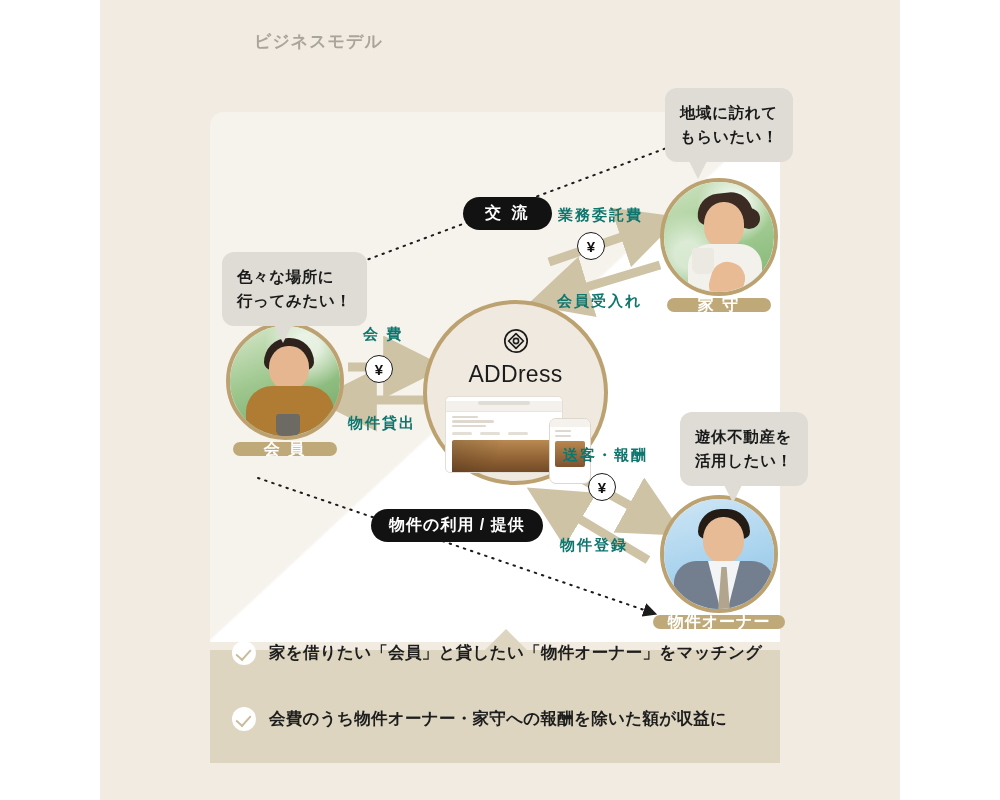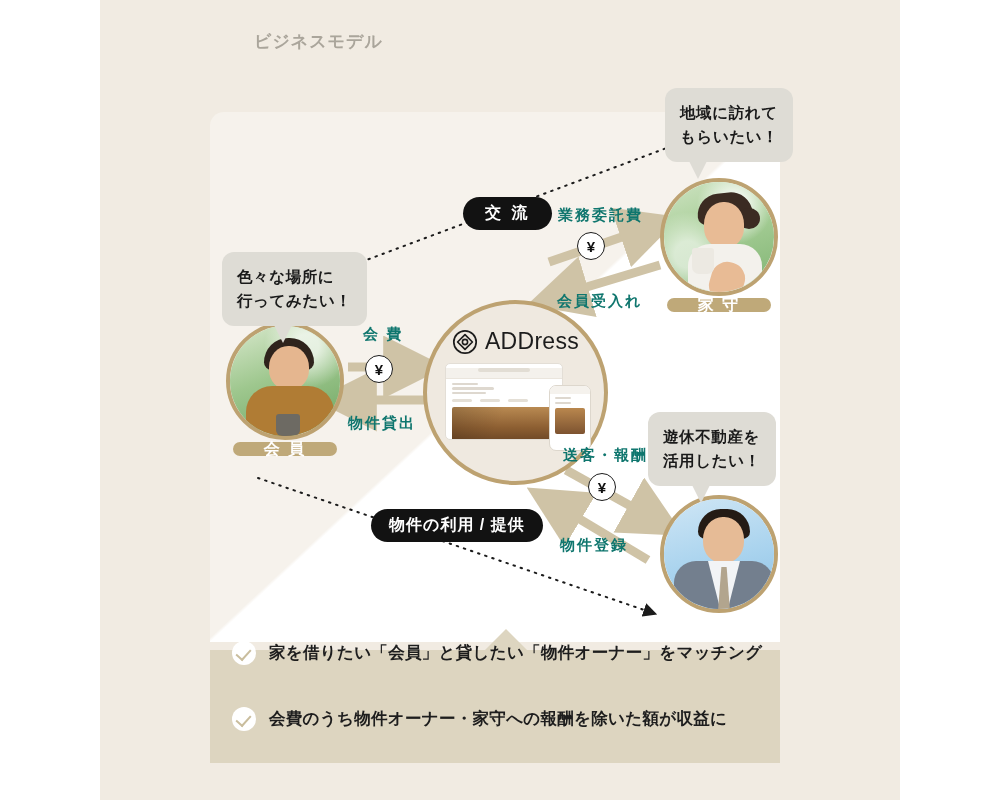--- a/index.html
+++ b/index.html
@@ -65,21 +65,21 @@
     transform: rotate(42deg);
   }
   .sum-text { font-size: 16.5px; color: #1d1d1d; font-weight: 700; white-space: nowrap; letter-spacing: .3px; }
 
   
   .hub {
     position: absolute; left: 423px; top: 300px; width: 185px; height: 185px;
     border-radius: 50%; background: #efe9e0; border: 4px solid #bda271;
     display: flex; flex-direction: column; align-items: center;
   }
-  .hub-logo { display: flex; align-items: center; gap: 7px; margin-top: 24px; }
+  .hub-logo { display: flex; align-items: center; gap: 7px; margin-top: 24px; flex-direction: column; }
   .hub-logo-text { font-size: 23px; font-weight: 400; color: #1c1c1c; letter-spacing: .3px; }
   .device-wrap { position: relative; margin-top: 8px; width: 150px; height: 88px; }
   .laptop {
     position: absolute; left: 4px; top: 0; width: 118px; height: 77px;
     background: #ffffff; border: 1px solid #e3ded6; border-radius: 5px; overflow: hidden;
   }
   .lt-bar { height: 11px; background: #f4f1ec; border-bottom: 1px solid #eae5dd; }
   .lt-pill { width: 52px; height: 4px; background: #e2ddd4; border-radius: 2px; margin: 3.5px auto 0; }
   .lt-head { padding: 4px 6px 0; }
   .lt-line { height: 2.5px; background: #ded8cf; border-radius: 2px; margin-bottom: 2px; }
@@ -167,21 +167,21 @@
   }
   .bubble::after {
     content: ""; position: absolute; width: 0; height: 0;
     border-left: 9px solid transparent; border-right: 9px solid transparent;
     border-top: 18px solid #dedcd5;
   }
   .b-yamori { left: 665px; top: 88px; }
   .b-yamori::after { left: 24px; bottom: -17px; }
   .b-member { left: 202px; top: 252px; margin-left: 20px; }
   .b-member::after { left: 52px; bottom: -17px; }
-  .b-owner  { left: 648px; top: 412px; }
+  .b-owner  { left: 680px; top: 412px; }
   .b-owner::after { left: 44px; bottom: -17px; }
 
   
   .pill-black {
     position: absolute; background: #121212; color: #ffffff;
     border-radius: 18px; height: 33px; display: flex; align-items: center;
     justify-content: center; font-size: 16px; font-weight: 700;
     padding: 0 22px; letter-spacing: 3px; white-space: nowrap;
   }
   .pl-kouryu { left: 463px; top: 197px; }
@@ -316,20 +316,21 @@
   <div class="person p-owner">
     <div class="avatar">
       <div class="av-img ph-owner">
         <div class="fig o-hair"></div>
           <div class="fig o-head"></div>
         <div class="fig o-suit"></div>
           <div class="fig o-shirt"></div>
           <div class="fig o-tie"></div>
       </div>
     </div>
+    <div class="nametag wide">物件オーナー</div>
   </div>
 
   <div class="bubble b-yamori">
     <div>地域に訪れて</div>
     <div>もらいたい！</div>
   </div>
   <div class="bubble b-member">
     <div>色々な場所に</div>
     <div>行ってみたい！</div>
   </div>

